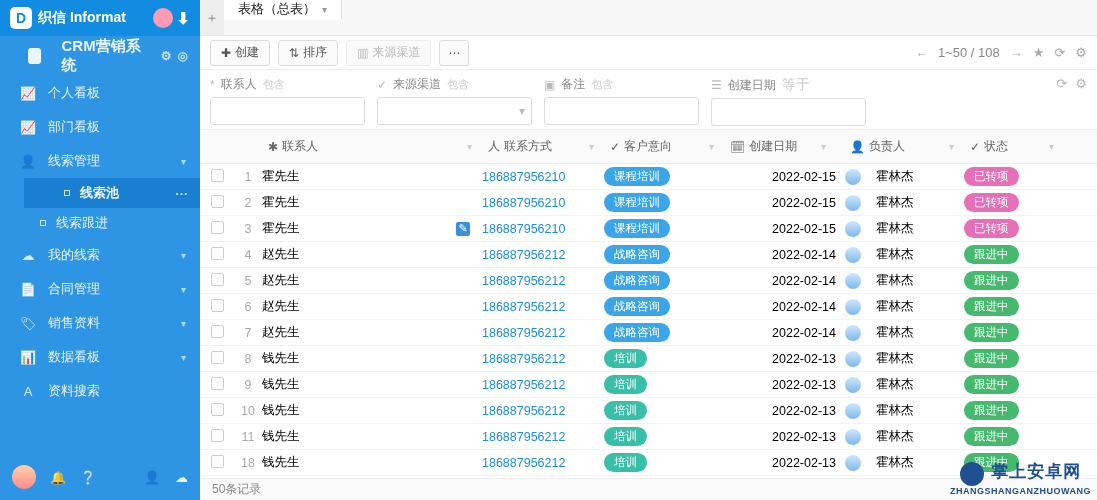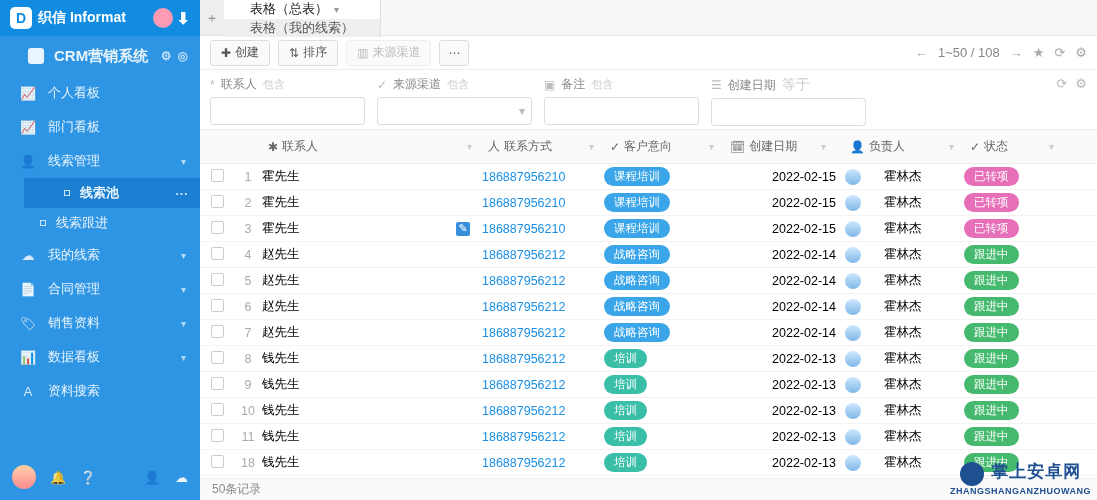--- a/index.html
+++ b/index.html
@@ -9,41 +9,41 @@
     .brand { position:absolute; left:0; top:0; width:200px; height:36px; background:#118ce1;
              display:flex; align-items:center; padding:0 10px; color:#fff; font-weight:600; }
     .brand .logo { width:22px; height:22px; background:#fff; border-radius:5px; display:flex;
                    align-items:center; justify-content:center; color:#118ce1; font-weight:bold; margin-right:6px; font-size:14px;}
     .brand .name { font-size:14px; flex:1; }
     .brand .av { width:20px; height:20px; border-radius:50%; background:#ff9ab5; margin-right:4px;}
     .brand .dl { color:#fff; font-size:16px; }
 
     
     .sidebar { position:absolute; left:0; top:36px; bottom:0; width:200px; background:#2d95e3; color:#e8f3fc; }
-    .app-title { height:40px; display:flex; align-items:center; padding:0 12px 0 28px; gap:10px; font-size:15px; font-weight:600;}
+    .app-title { height:40px; display:flex; align-items:center; padding:0 12px 0 28px; gap:20px; font-size:15px; font-weight:600;}
     .app-title .cube{ width:16px;height:16px;background:#fff;border-radius:3px;opacity:.9;}
     .app-title .small-icons{margin-left:auto;display:flex;gap:6px;opacity:.8;font-size:12px;}
     .sb-item { height:34px; display:flex; align-items:center; padding:0 14px 0 20px; gap:12px; cursor:pointer; font-size:13px;}
     .sb-item .ic{ width:16px; text-align:center; opacity:.9;}
     .sb-item .chev{ margin-left:auto; opacity:.7; font-size:10px;}
     .sb-sub { height:30px; display:flex; align-items:center; padding-left:40px; gap:10px; cursor:pointer; font-size:13px;}
     .sb-sub .dot{ width:6px;height:6px;border:1px solid #cfe6f8; }
     .sb-sub.active { background:#1a7fd0; font-weight:600; position:relative;margin-left:24px;}
     .sb-sub.active .more{ position:absolute; right:12px; opacity:.8;}
     .sb-footer{ position:absolute; bottom:0; left:0; right:0; height:46px; display:flex; align-items:center;
                 padding:0 12px; gap:14px;}
     .sb-footer .av{ width:24px;height:24px;border-radius:50%; background:linear-gradient(#ffd2a6,#ff8a91);}
     .sb-footer .ficon{ color:#fff; opacity:.9; }
     .sb-footer .right{ margin-left:auto; display:flex; gap:14px;}
 
     
     .main { position:absolute; left:200px; right:0; top:0; bottom:0; background:#fff; }
     .tabbar { height:36px; display:flex; align-items:stretch; border-bottom:1px solid #e6e6e6; background:#f7f7f7;}
     .addtab{ width:24px; display:flex;align-items:center;justify-content:center;color:#888;background:#eee;}
-    .tab { display:flex; align-items:center; padding:0 26px; gap:6px; border-right:1px solid #e0e0e0;
+    .tab { display:flex; align-items:center; padding:0 14px; gap:6px; border-right:1px solid #e0e0e0;
            background:#eee; color:#555; cursor:pointer; font-size:13px;}
     .tab.active{ background:#fff; color:#222; border-bottom:2px solid #fff; margin-bottom:-1px;}
     .tab .dd{ font-size:10px; color:#999;}
 
     
     .toolbar { height:34px; display:flex; align-items:center; padding:0 10px; gap:8px; border-bottom:1px solid #eee;}
     .btn { height:26px; padding:0 10px; display:flex; align-items:center; gap:4px; border:1px solid #ddd;
            border-radius:3px; background:#fafafa; color:#555; cursor:pointer; font-size:12px;}
     .btn.ghost{ color:#bbb; border-color:#eee;}
     .tool-right{ margin-left:auto; display:flex; align-items:center; gap:10px; color:#888; font-size:13px;}
@@ -76,21 +76,21 @@
     .trow{ height:26px; display:flex; align-items:center; border-bottom:1px solid #f3f3f3; font-size:12.5px;}
     .chkbox{ width:13px;height:13px;border:1px solid #ccc;border-radius:2px; display:inline-block;}
     .editpen{ color:#3a8fdc; font-size:11px; margin-left:auto; margin-right:12px; background:#3a8fdc; color:#fff;
               width:14px;height:14px;border-radius:2px;display:flex;align-items:center;justify-content:center;}
     .phone{ color:#1a8fe6;}
     .tag{ display:inline-block; padding:2px 10px; border-radius:10px; color:#fff; font-size:11.5px;}
     .tag-blue{ background:#3aa5e8;}
     .tag-teal{ background:#39bfa8;}
     .tag-pink{ background:#e66fb8;}
     .tag-green{ background:#45b96e;}
-    .owner{ display:flex; align-items:center; gap:22px;}
+    .owner{ display:flex; align-items:center; gap:14px;}
     .owner .oav{ width:18px;height:18px;border-radius:50%; background:linear-gradient(#cfe8ff,#7fb8e8); border:1px solid #fff;}
     .footer{ position:absolute; left:0; right:0; bottom:0; height:22px; padding:0 12px; color:#888;
              font-size:12px; display:flex; align-items:center; background:#fafafa; border-top:1px solid #eee;}
 
     
     .wm{ position:absolute; right:6px; bottom:4px; text-align:center; pointer-events:none;}
     .wm .big{ font-size:17px; font-weight:700; color:#1d4f91; letter-spacing:1px;}
     .wm .url{ font-size:9px; color:#1d4f91; letter-spacing:.5px;font-weight:bold;}
     .wm .logo{ display:inline-block; width:24px;height:24px; background:#1d4f91; border-radius:50%;
                vertical-align:middle; margin-right:4px;}
@@ -175,23 +175,20 @@
 
 <div class="main">
 
   <div class="tabbar">
     <div class="addtab">＋</div>
     <div id="tabs">
         <div class="tab active">
           <span>表格（总表）</span>
           <span class="dd">▾</span>
         </div>
-        <div class="tab">
-          <span>表格（我的线索）</span>
-        </div>
       </div>
   </div>
 
   <div class="toolbar">
     <div class="btn">
       <span>✚</span>
       <span>创建</span>
     </div>
     <div class="btn">
       <span>⇅</span>

